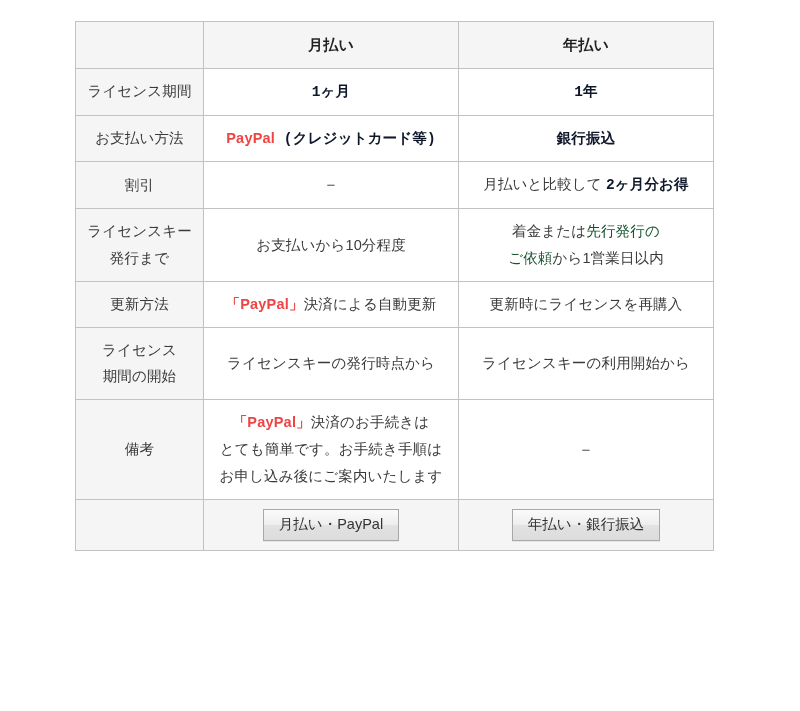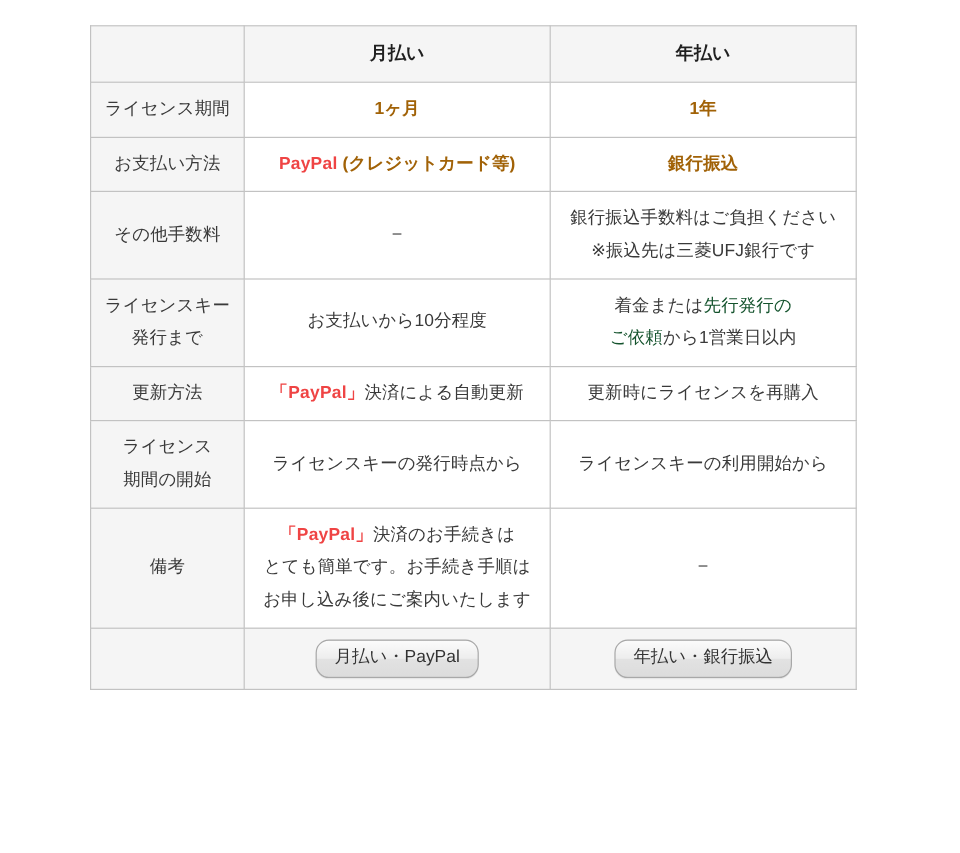--- a/index.html
+++ b/index.html
@@ -68,21 +68,22 @@
     color: #1f1f1f;
     height: 24px;
   }
 
   td.value-cell {
     background: #ffffff;
   }
 
   .bold {
     font-weight: bold;
-    color: #a16207;
+    color: #0f172a;
+    font-family: Liberation Mono, monospace;
   }
 
   .paypal {
     color: #ef4444;
     font-weight: bold;
     letter-spacing: 0.2px;
   }
 
   .link {
     color: #14532d;
@@ -104,21 +105,21 @@
   }
 
   .plan-button {
     display: inline-block;
     padding: 4px 15px 5px 15px;
     font-family: "Liberation Sans", "DejaVu Sans", sans-serif;
     font-size: 14.5px;
     color: #333333;
     background: linear-gradient(to bottom, #fbfbfb 0%, #ededed 50%, #e2e2e2 51%, #dcdcdc 100%);
     border: 1px solid #a8a8a8;
-    border-radius: 11px;
+    border-radius: 0;
     box-shadow: 0 1px 0 rgba(0,0,0,0.06);
     cursor: pointer;
     line-height: 1.5;
     white-space: nowrap;
   }
 </style>
 </head>
 <body>
 
 <div class="page">
@@ -150,31 +151,30 @@
       <tr>
         <td class="label-cell">お支払い方法</td>
         <td class="value-cell">
           <span class="paypal">PayPal</span><span class="bold"> (クレジットカード等)</span>
         </td>
         <td class="value-cell">
           <span class="bold">銀行振込</span>
         </td>
       </tr>
 
-
-      <tr>
-        <td class="label-cell">その他手数料</td>
+      <tr>
+        <td class="label-cell">割引</td>
         <td class="value-cell">
           <span class="dash">−</span>
         </td>
         <td class="value-cell">
-          <span class="two-line">銀行振込手数料はご負担ください</span>
-          <span class="two-line">※振込先は三菱UFJ銀行です</span>
-        </td>
-      </tr>
+          <span>月払いと比較して </span><span class="bold">2ヶ月分お得</span>
+        </td>
+      </tr>
+
 
 
       <tr>
         <td class="label-cell">
           <span class="two-line">ライセンスキー</span>
           <span class="two-line">発行まで</span>
         </td>
         <td class="value-cell">
           <span>お支払いから10分程度</span>
         </td>

